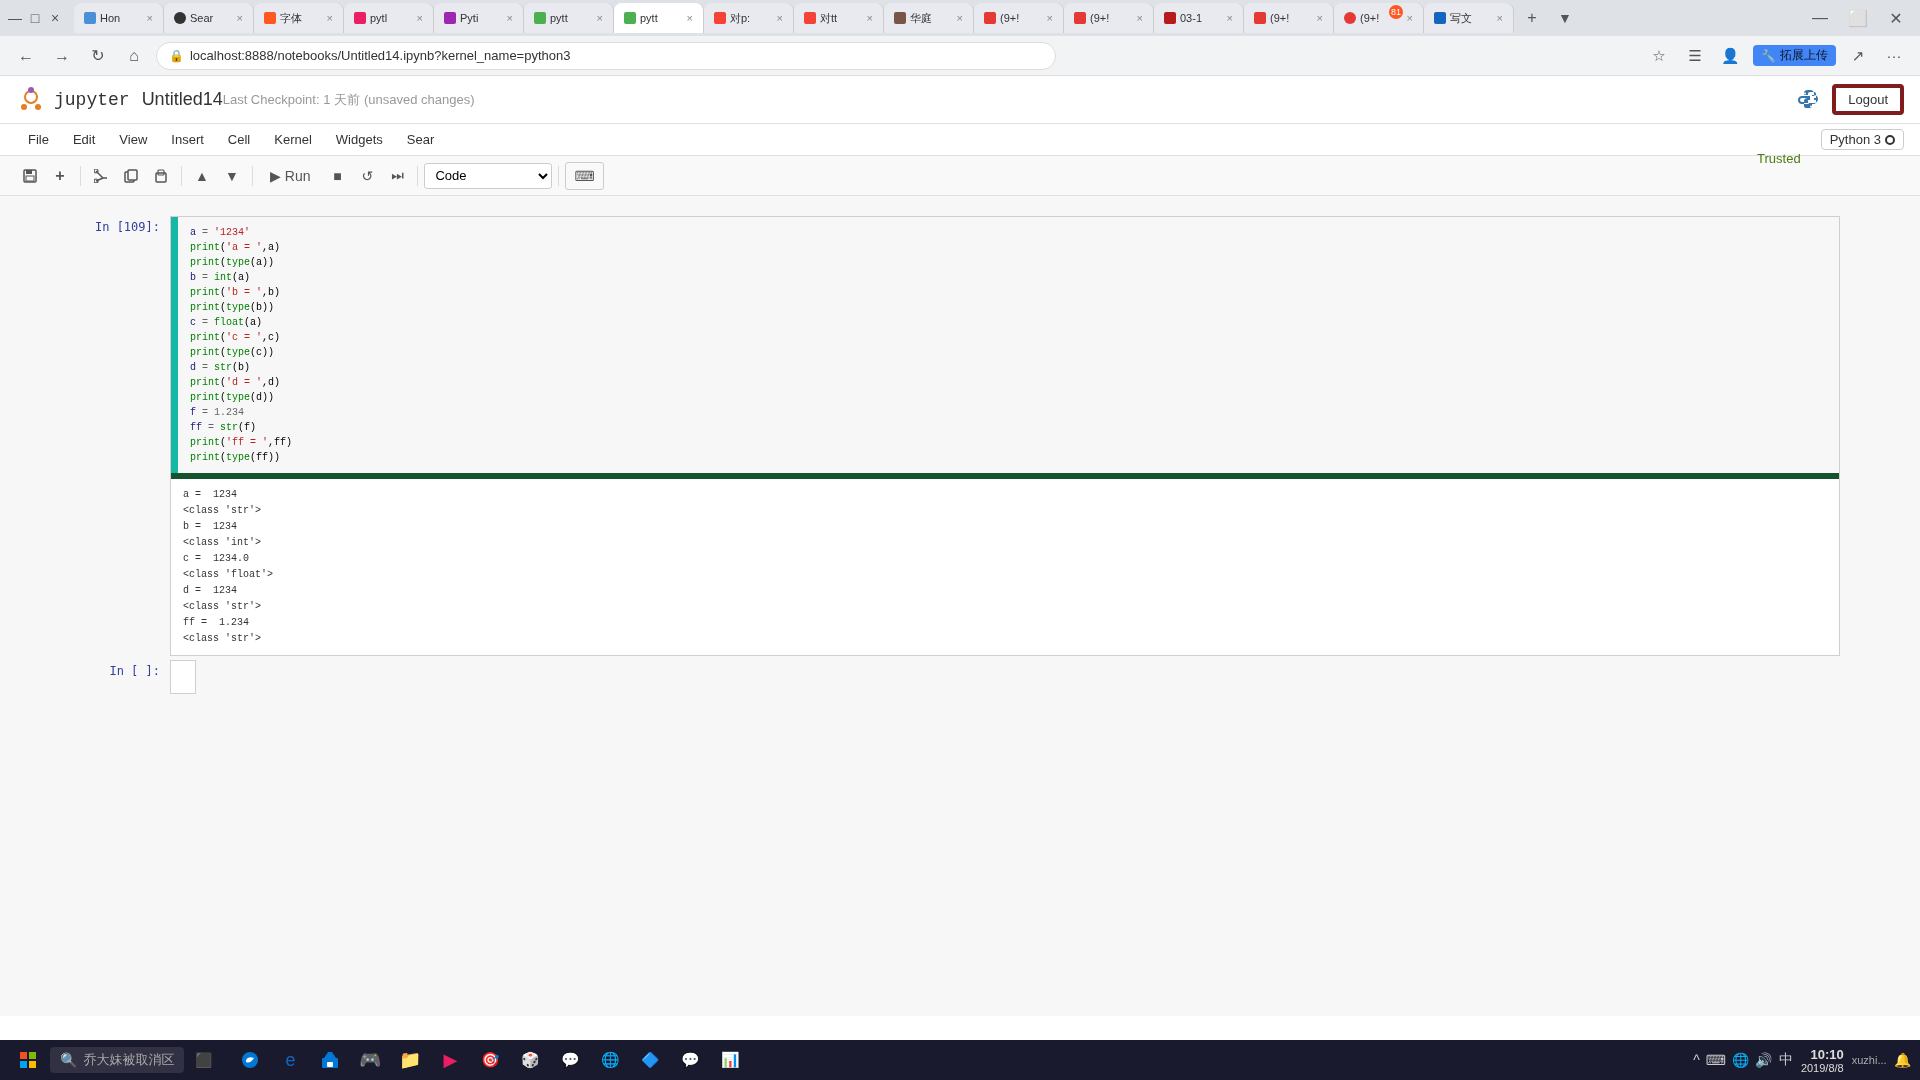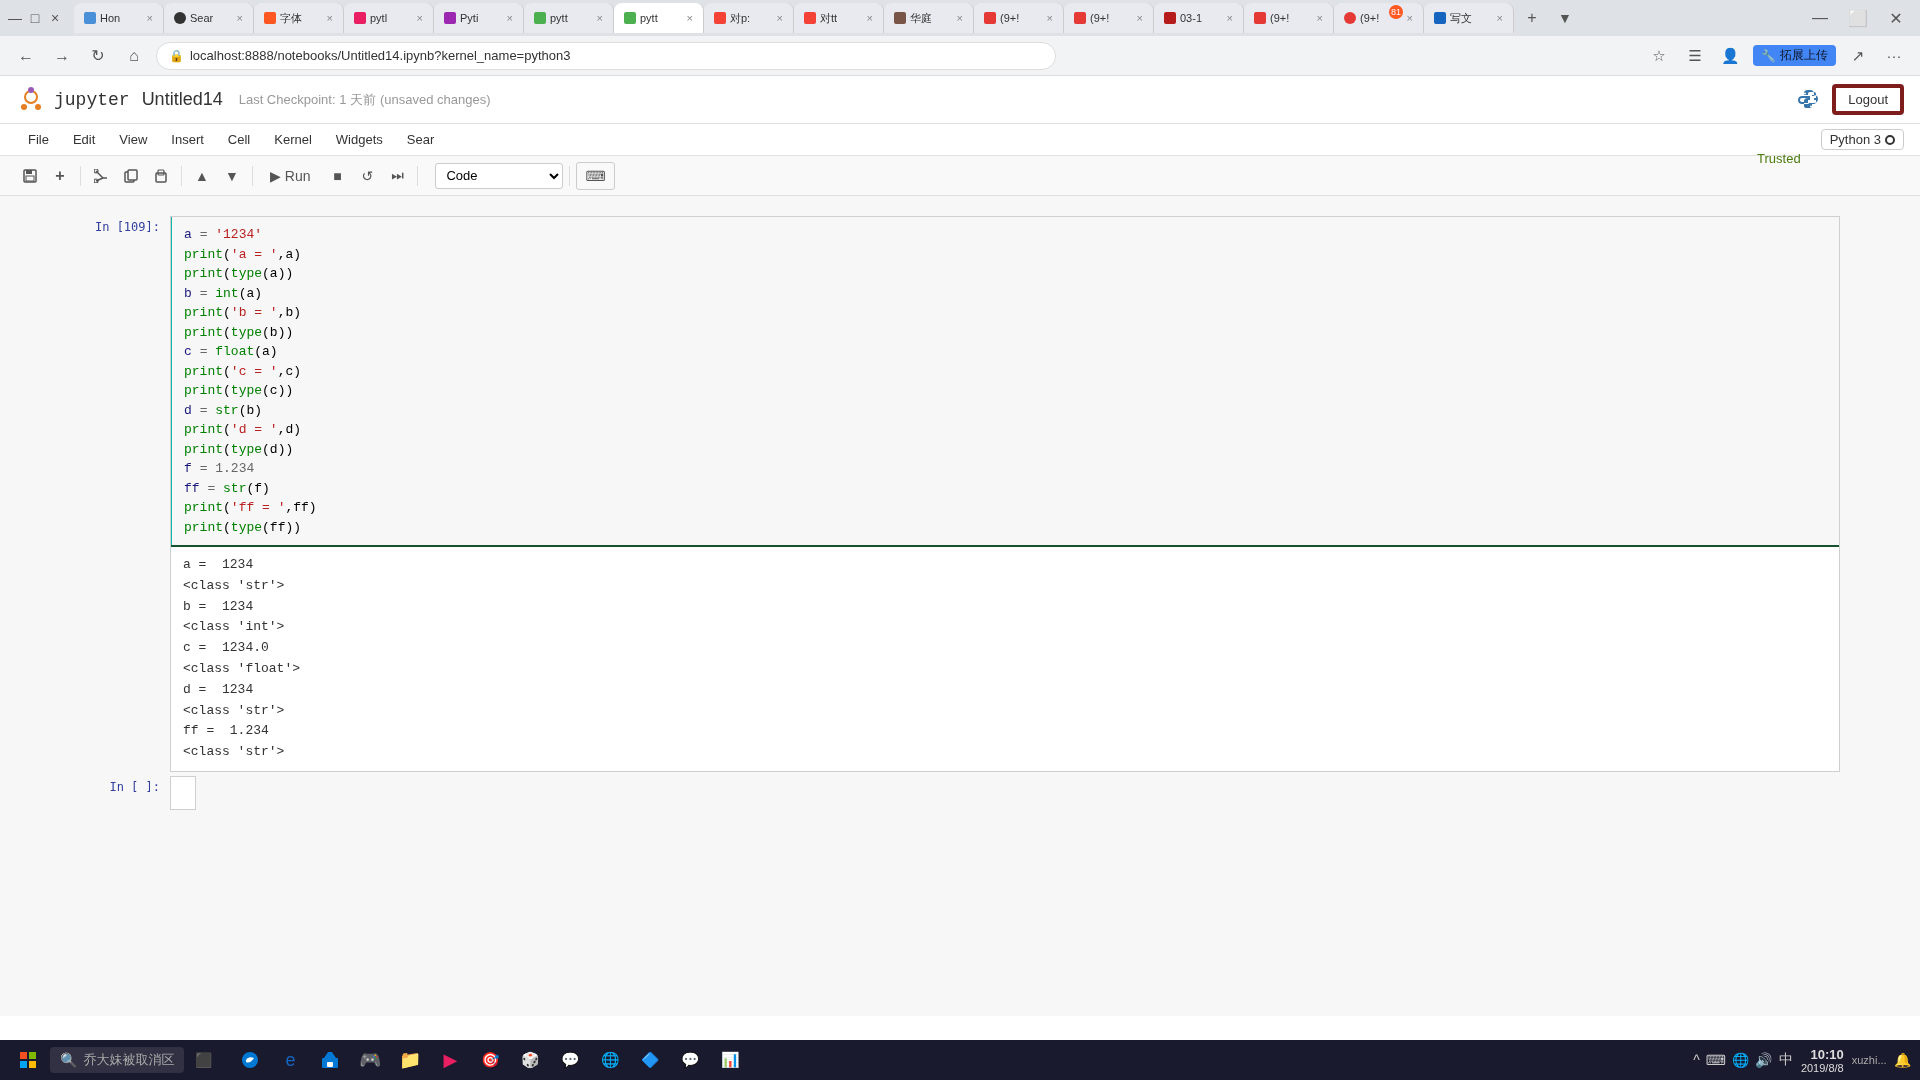--- a/index.html
+++ b/index.html
@@ -107,21 +107,20 @@
     .run-btn { display: flex; align-items: center; gap: 4px; padding: 3px 10px; }
     .cell-type-select {
       border: 1px solid #ccc;
       border-radius: 3px;
       padding: 2px 6px;
       font-size: 13px;
       background: #fff;
       height: 26px;
       cursor: pointer;
       min-width: 80px;
-      margin-left: 11px;
     }
     .keyboard-btn { border: 1px solid #ccc; border-radius: 3px; padding: 3px 8px; }
 
     
     .notebook-body {
       background: #f7f7f7;
       padding: 20px 0;
       overflow-y: auto;
       height: calc(1080px - 76px - 40px - 32px - 32px - 40px - 40px);
     }
@@ -142,36 +141,36 @@
       color: #303f9f;
       font-family: monospace;
     }
     .cell-content {
       flex: 1;
       background: #fff;
       border: 1px solid #cfcfcf;
     }
     .cell-input {
       background: #f7f7f7;
-      border-left: 1px solid #14b8a6;
+      border-left: 7px solid #14b8a6;
       padding: 8px 12px;
       font-family: 'Courier New', Courier, monospace;
-      font-size: 13px;
+      font-size: 10px;
       line-height: 1.5;
       white-space: pre;
     }
     .cell-output {
       background: #fff;
       padding: 8px 12px;
       font-family: 'Courier New', Courier, monospace;
-      font-size: 13px;
+      font-size: 10px;
       line-height: 1.6;
       color: #333;
       white-space: pre;
-      border-top: 2px solid #14532d;
+      border-top: 6px solid #14532d;
     }
     .cell-empty {
       background: #fff;
       border: 1px solid #cfcfcf;
     }
     .cell-empty-input {
       padding: 8px 12px;
       min-height: 32px;
       background: #fff;
     } 
@@ -358,21 +357,21 @@
 
       <svg class="jupyter-logo-icon" viewBox="0 0 30 30" xmlns="http://www.w3.org/2000/svg">
         <circle cx="15" cy="12" r="6" fill="none" stroke="#e67e22" stroke-width="2"></circle>
         <circle cx="8" cy="22" r="3" fill="#e67e22"></circle>
         <circle cx="22" cy="22" r="3" fill="#e67e22"></circle>
         <circle cx="15" cy="5" r="3" fill="#9b59b6"></circle>
       </svg>
       <span class="jupyter-brand">jupyter</span>
     </div>
     <span class="notebook-title">Untitled14</span>
-    <span style="font-size:13px;color:#999;margin-left:16px;">Last Checkpoint: 1 天前</span>
+    <span style="font-size:13px;color:#999;margin-left:0;">Last Checkpoint: 1 天前</span>
     <span style="font-size:13px;color:#999;margin-left:4px;">(unsaved changes)</span>
 
     <div class="jupyter-right">
 
       <svg width="24" height="24" viewBox="0 0 24 24" xmlns="http://www.w3.org/2000/svg">
         <path d="M12 2C9.5 2 8 3 8 5v2h4v1H6C4 8 2 9.5 2 12s1.5 4 4 4h2v-2H6c-1.1 0-2-.9-2-2s.9-2 2-2h8V8h-2V6c0-.6.4-2 2-2h4c1.6 0 2 1.4 2 2v4h-2v2h2v2c0 .6-.4 2-2 2h-4c-1.6 0-2-1.4-2-2v-2h2v-2h-2c-2.5 0-4 1-4 3v2h4v1h-4v2c0 1.6 1.4 2 2 2h4c1.6 0 2-1.4 2-2v-2H12v-1h6c2 0 4-1.5 4-4s-1.5-4-4-4h-2V8h2V6c0-2.6-1.4-4-4-4z" fill="#3776ab"></path>
         <circle cx="9" cy="5.5" r="1" fill="white"></circle>
         <circle cx="15" cy="18.5" r="1" fill="white"></circle>
       </svg>
       <button class="logout-btn">Logout</button>

